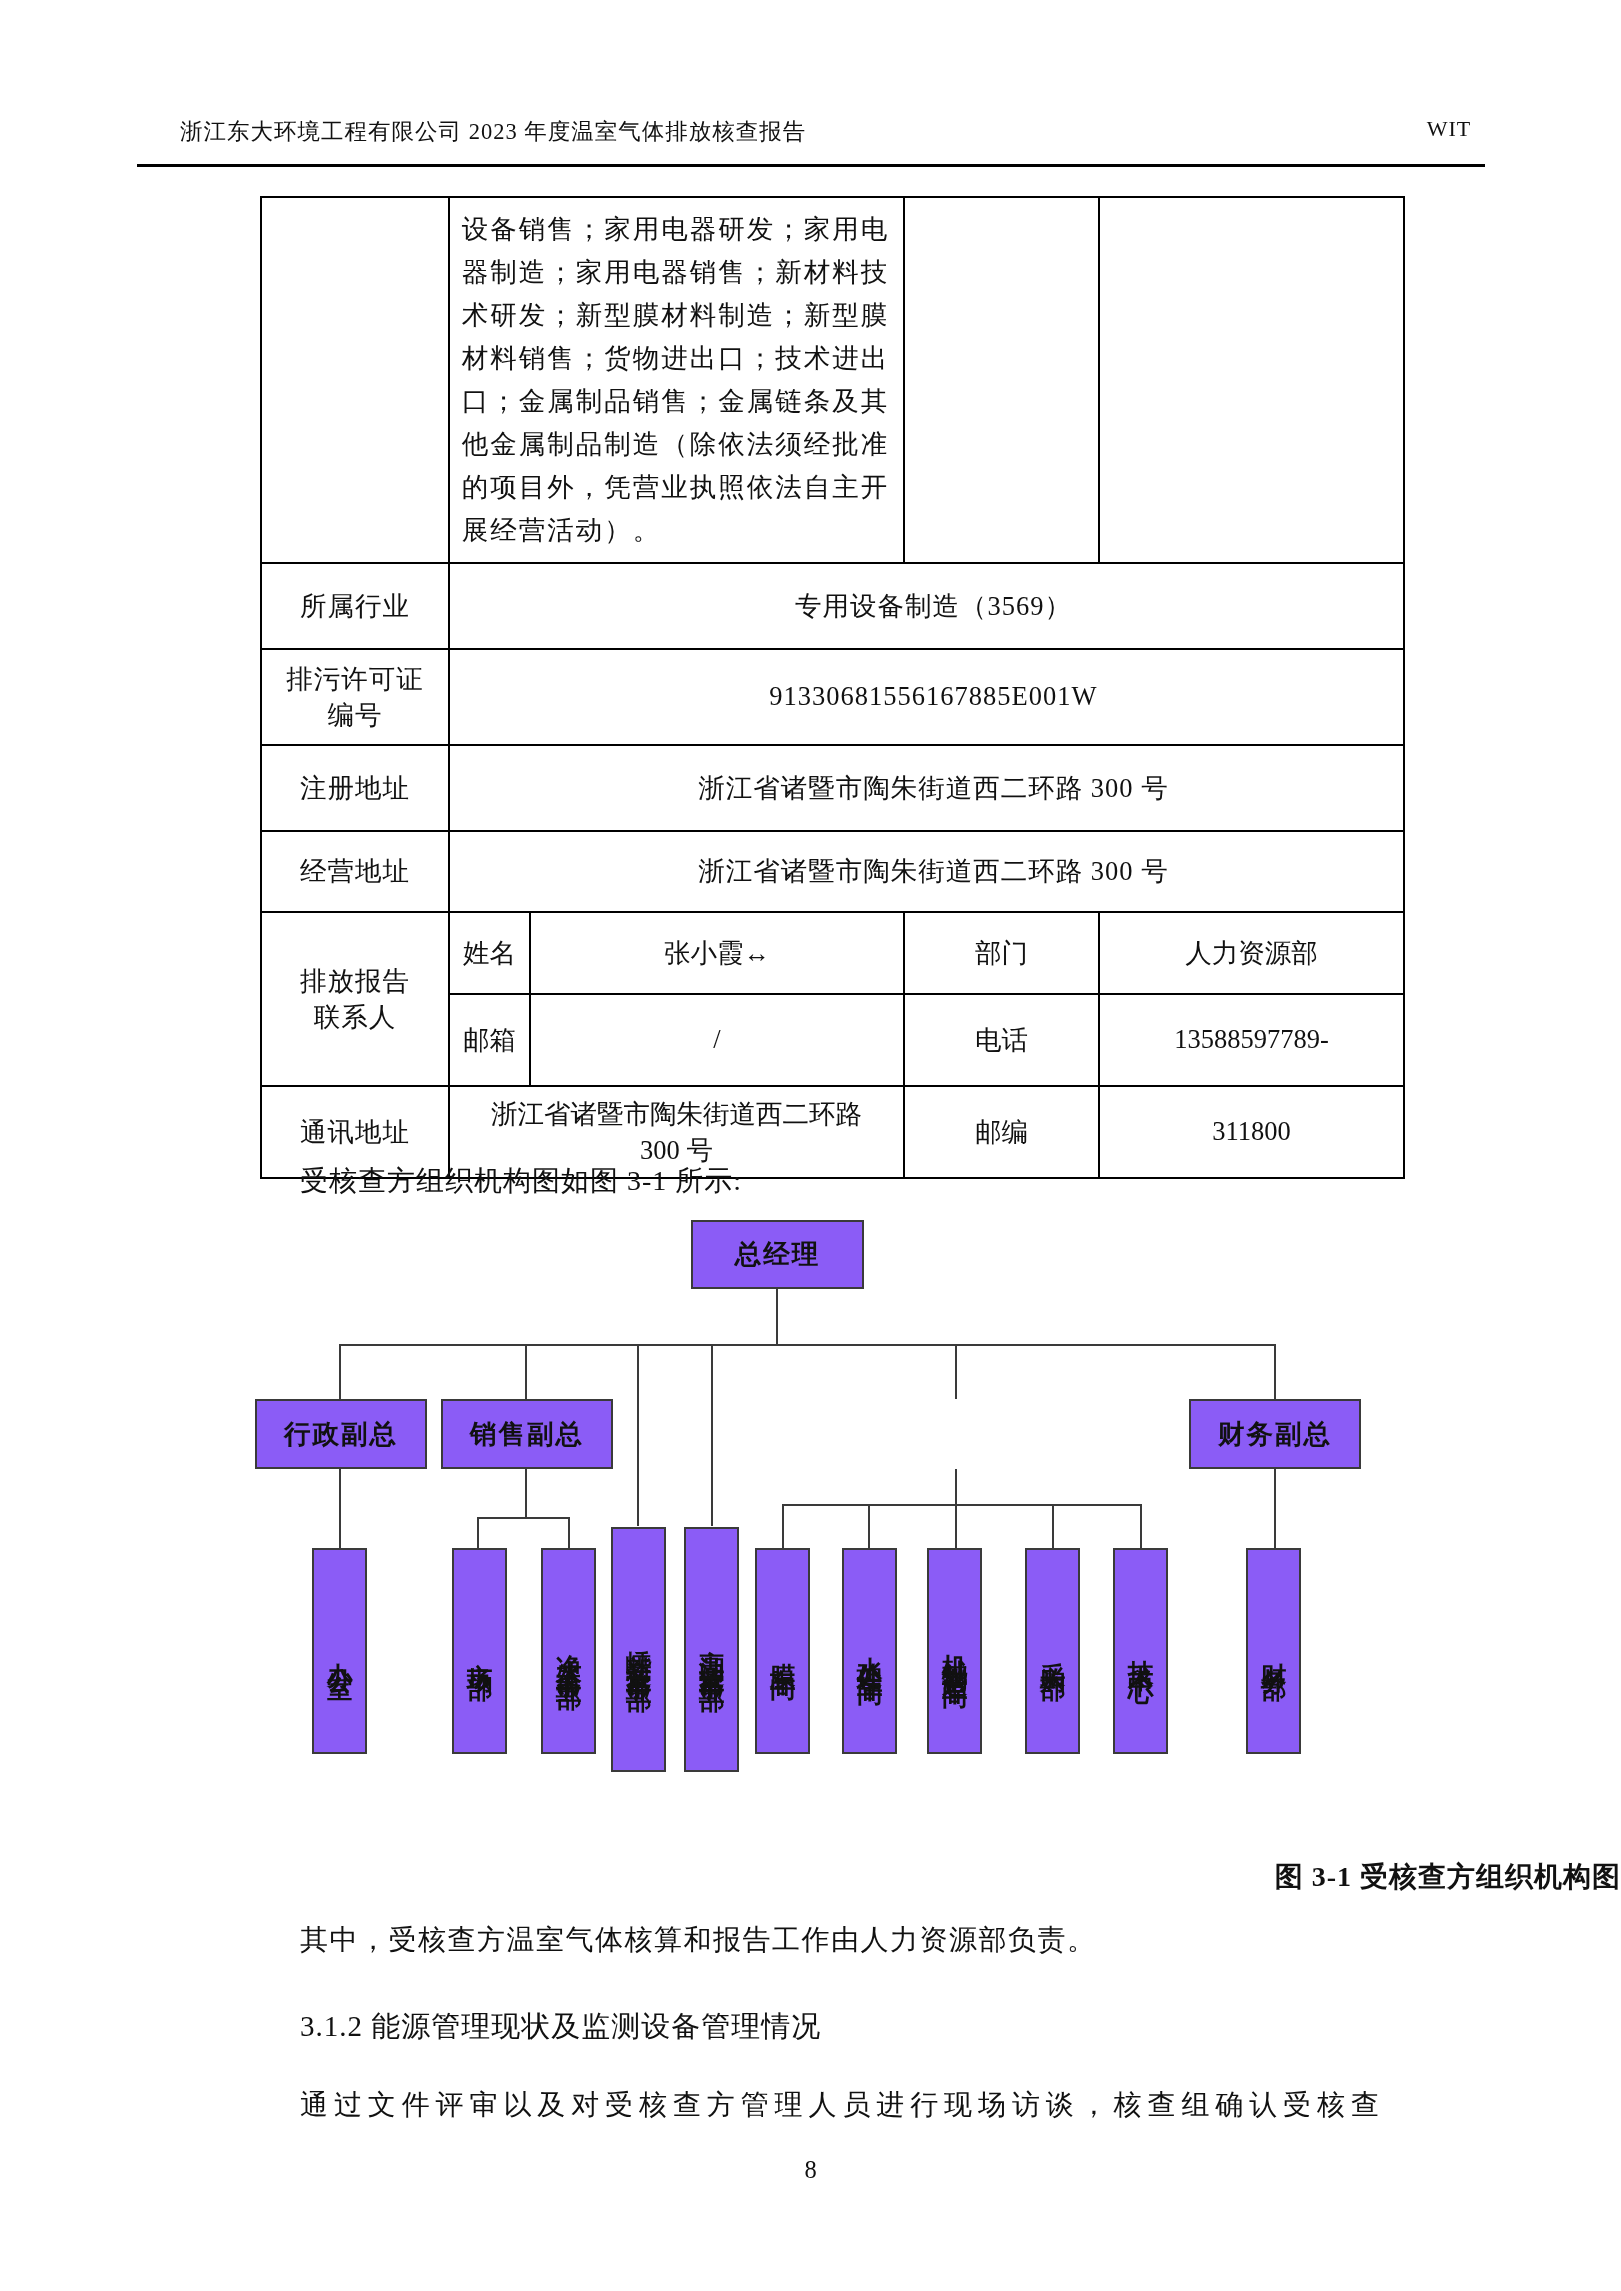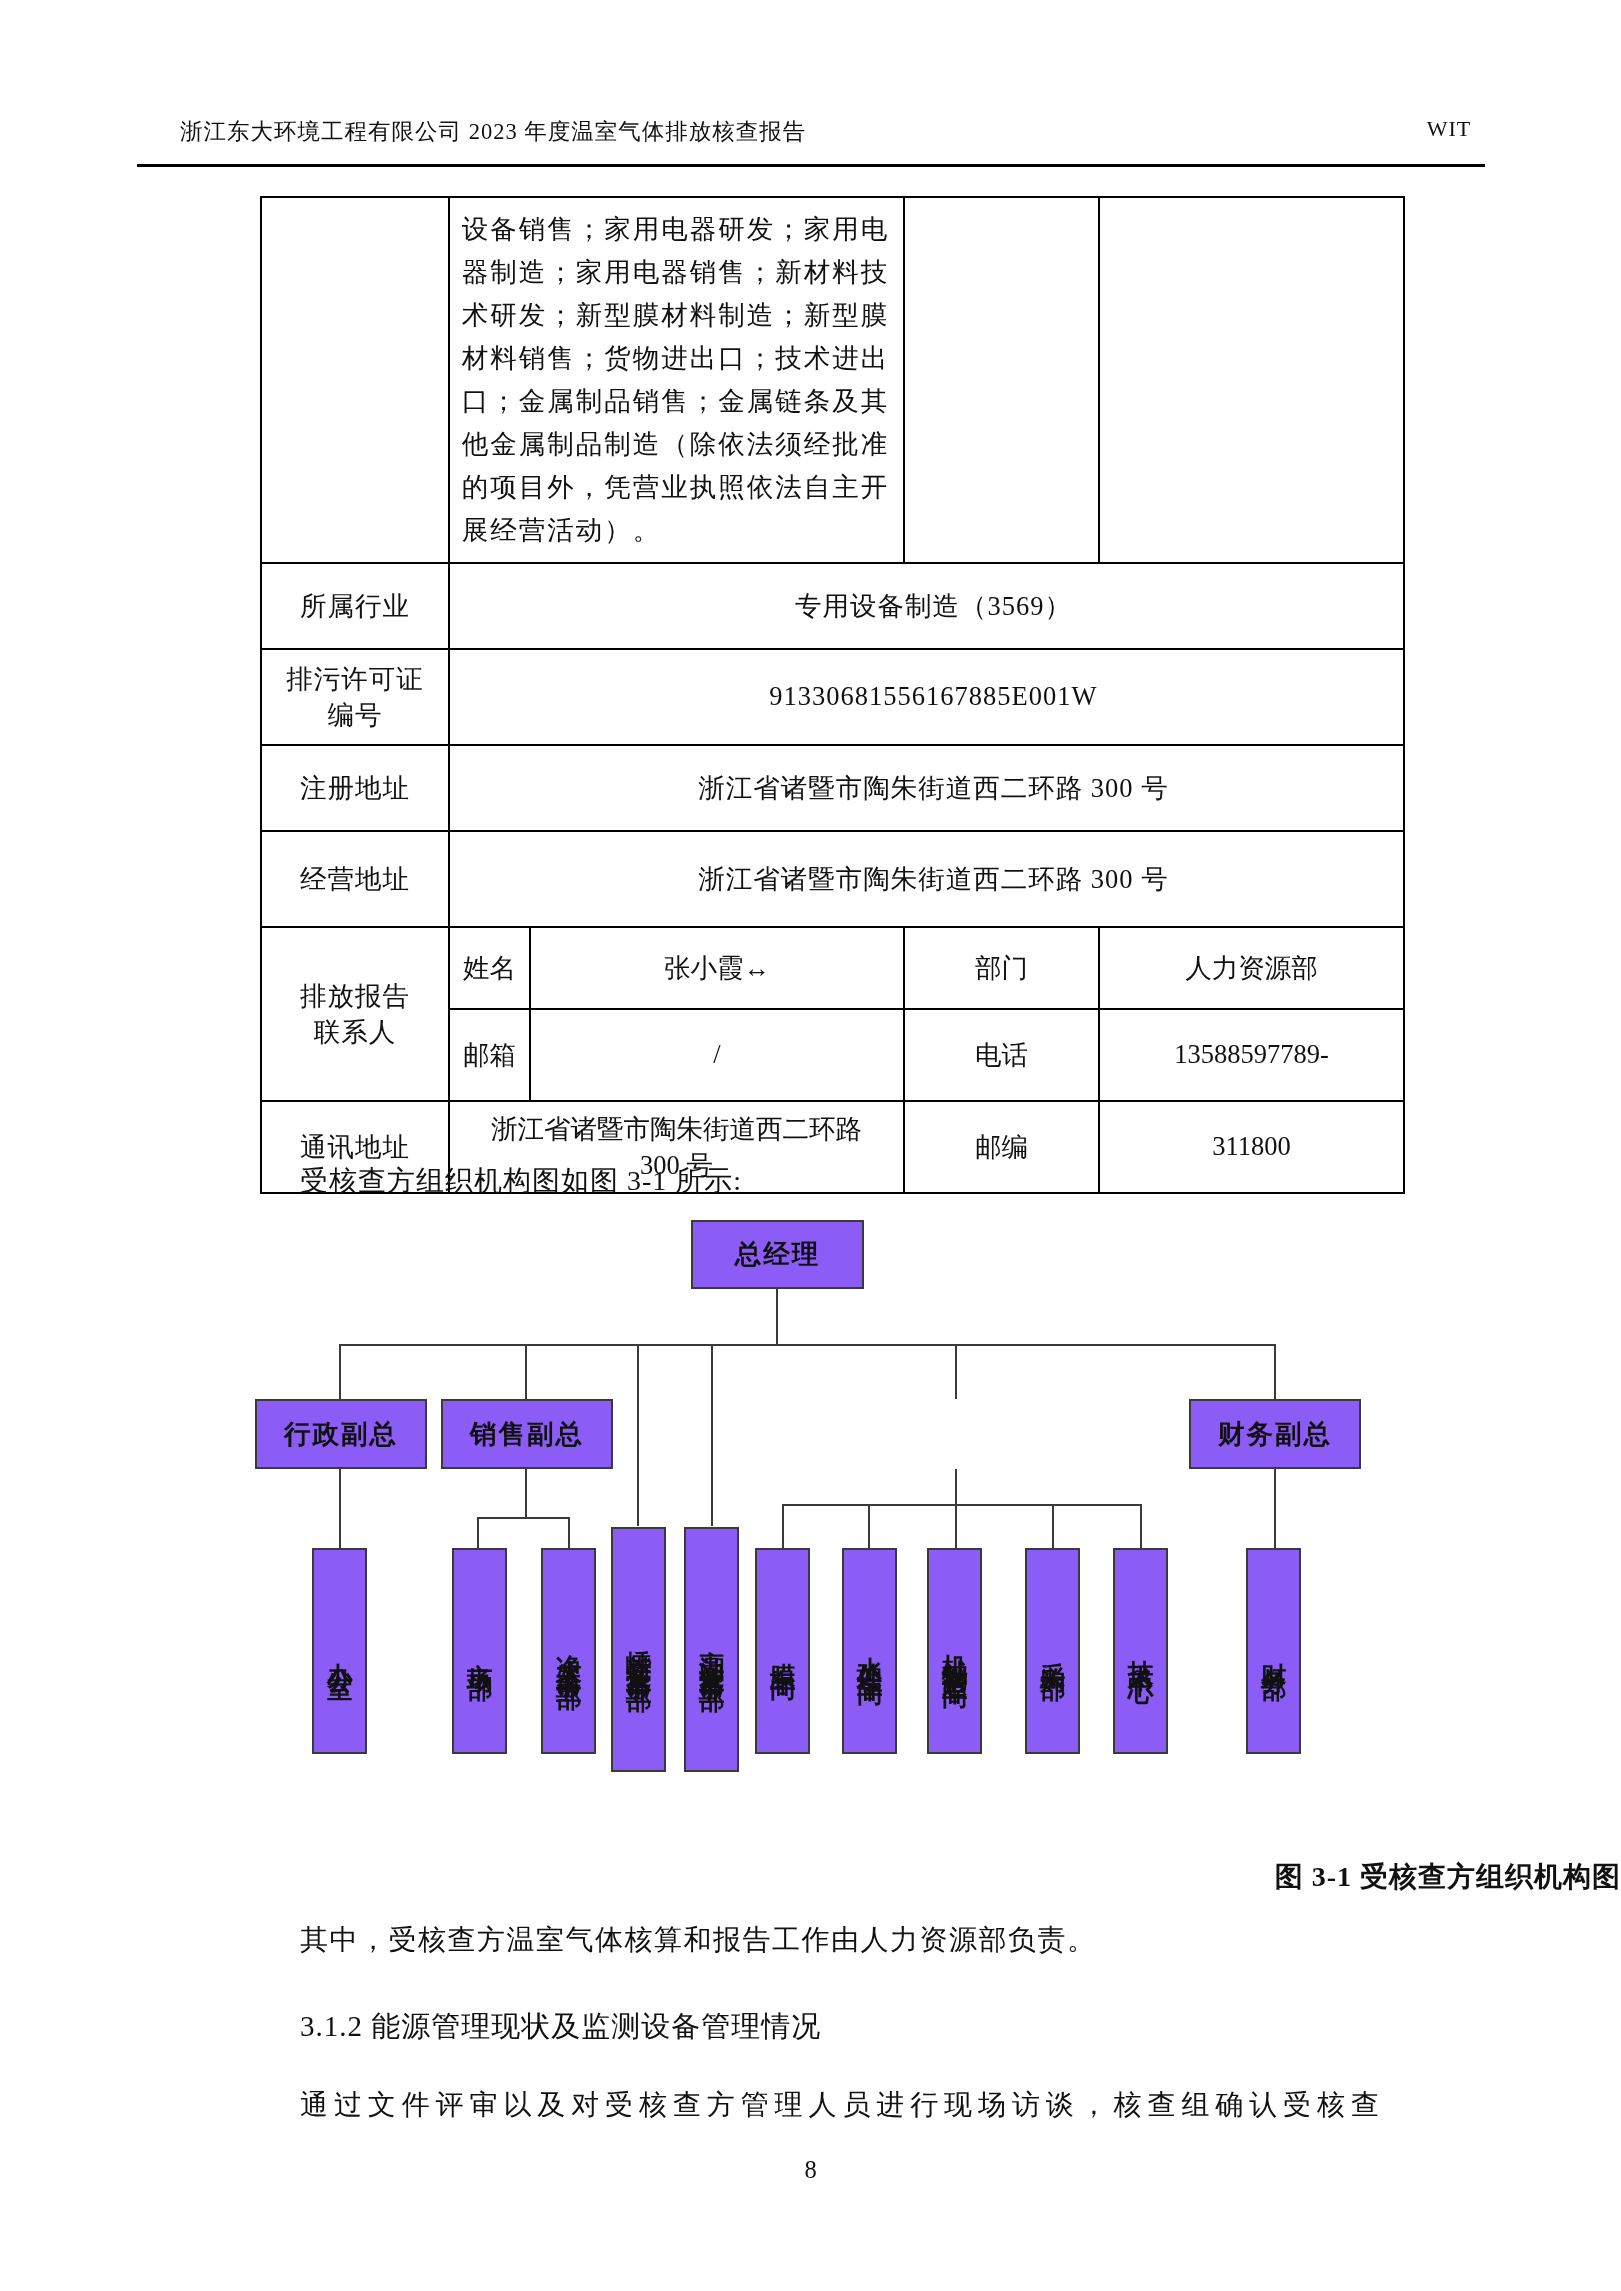--- a/index.html
+++ b/index.html
@@ -120,21 +120,21 @@
     </tr>
     <tr style="height:96px">
       <td class="lbl prewrap">排污许可证
 编号</td>
       <td colspan="4" class="val">91330681556167885E001W</td>
     </tr>
     <tr style="height:86px">
       <td class="lbl">注册地址</td>
       <td colspan="4" class="val">浙江省诸暨市陶朱街道西二环路 300 号</td>
     </tr>
-    <tr style="height:96px">
+    <tr style="height:81px">
       <td class="lbl">经营地址</td>
       <td colspan="4" class="val">浙江省诸暨市陶朱街道西二环路 300 号</td>
     </tr>
     <tr style="height:82px">
       <td rowspan="2" class="lbl prewrap">排放报告
 联系人</td>
       <td class="ctr">姓名</td>
       <td class="ctr">张小霞↔</td>
       <td class="ctr">部门</td>
       <td class="ctr">人力资源部</td>

